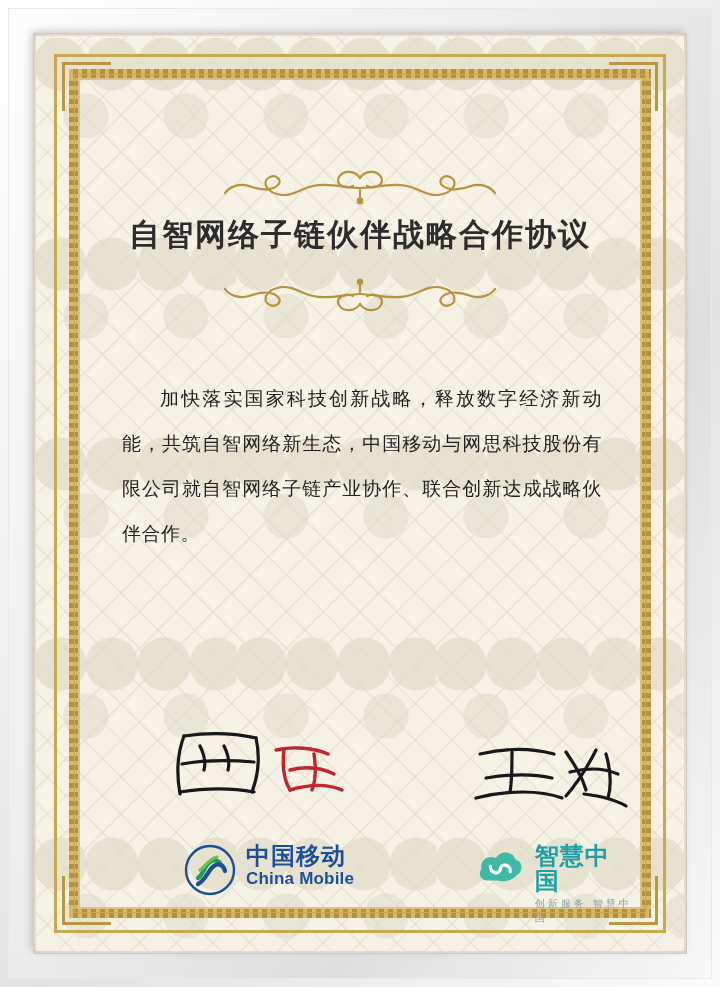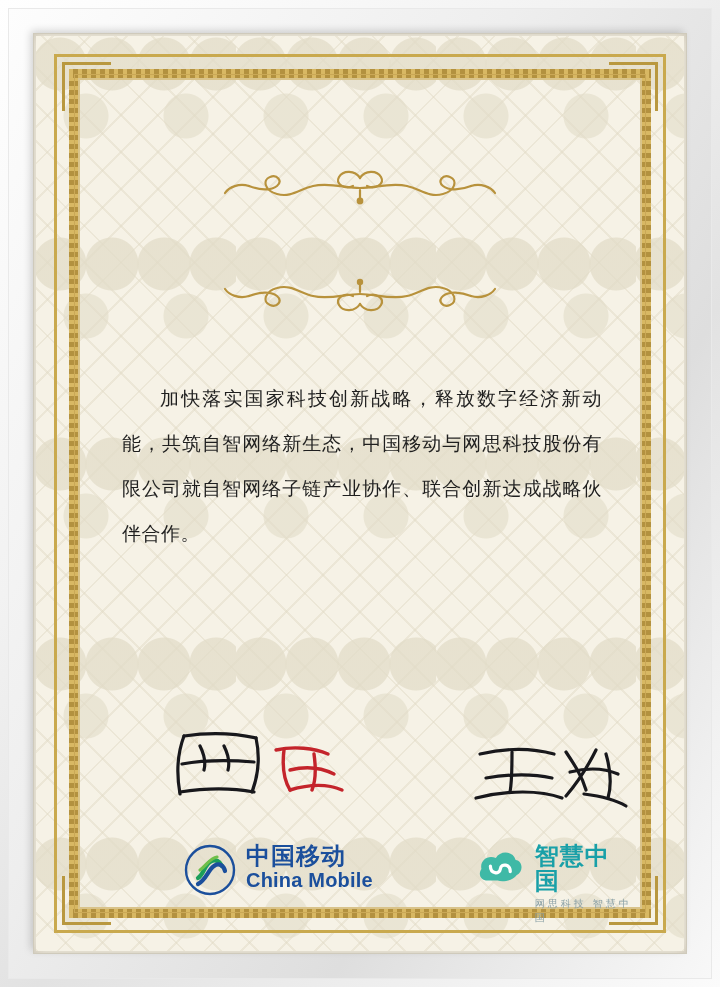--- a/index.html
+++ b/index.html
@@ -186,21 +186,21 @@
 
   .logo-text-main {
     font-family: "DejaVu Sans", "Liberation Sans", sans-serif;
     font-size: 24px;
     font-weight: 700;
     line-height: 1.05;
     letter-spacing: 1px;
   }
   .logo-text-sub {
     font-family: "Liberation Sans", sans-serif;
-    font-size: 20px;
+    font-size: 17px;
     font-weight: 700;
     line-height: 1.15;
     letter-spacing: 0.2px;
   }
   .cm-blue { color: #1b4f9c; }
   .vt-teal { color: #19a0a8; }
   .vt-sub {
     font-family: "DejaVu Sans", "Liberation Sans", sans-serif;
     font-size: 10px;
     color: #8aa0a6;
@@ -234,20 +234,21 @@
           <path d="M145 10 C 140 2, 128 2, 124 9 C 120 16, 130 22, 138 18"></path>
           <path d="M145 20 C 160 20, 176 14, 192 18 C 205 21, 214 30, 228 26 C 240 23, 243 12, 235 9 C 228 6, 222 13, 228 18 C 234 23, 246 22, 256 18"></path>
           <path d="M145 20 C 130 20, 114 14, 98 18 C 85 21, 76 30, 62 26 C 50 23, 47 12, 55 9 C 62 6, 68 13, 62 18 C 56 23, 44 22, 34 18"></path>
           <path d="M256 18 C 266 15, 276 19, 280 25"></path>
           <path d="M34 18 C 24 15, 14 19, 10 25"></path>
           <path d="M145 22 L145 30"></path>
         </g>
         <circle cx="145" cy="33" r="3.4" fill="#b8923c"></circle>
       </svg>
 
+      <div class="cert-title">自智网络子链伙伴战略合作协议</div>
 
       <svg class="flourish-bottom" viewBox="0 0 290 46">
         <g fill="none" stroke="#b8923c" stroke-width="2.2" stroke-linecap="round">
           <path d="M145 26 C 150 34, 162 34, 166 27 C 170 20, 160 14, 152 18"></path>
           <path d="M145 26 C 140 34, 128 34, 124 27 C 120 20, 130 14, 138 18"></path>
           <path d="M145 16 C 160 16, 176 22, 192 18 C 205 15, 214 6, 228 10 C 240 13, 243 24, 235 27 C 228 30, 222 23, 228 18 C 234 13, 246 14, 256 18"></path>
           <path d="M145 16 C 130 16, 114 22, 98 18 C 85 15, 76 6, 62 10 C 50 13, 47 24, 55 27 C 62 30, 68 23, 62 18 C 56 13, 44 14, 34 18"></path>
           <path d="M256 18 C 266 21, 276 17, 280 11"></path>
           <path d="M34 18 C 24 21, 14 17, 10 11"></path>
           <path d="M145 14 L145 7"></path>
@@ -310,21 +311,21 @@
           </div>
         </div>
 
         <div class="logo logo-vanstech">
           <svg width="54" height="48" viewBox="0 0 54 48">
             <path d="M13 38 C 5 38, 2 31, 6 25 C 4 16, 13 9, 22 13 C 27 4, 41 5, 44 15 C 52 16, 53 28, 45 32 C 41 38, 30 40, 24 38 Z" fill="#3fb9a6"></path>
             <path d="M16 22 C 16 30, 26 32, 27 25 C 28 18, 38 20, 38 28" fill="none" stroke="#ffffff" stroke-width="3.6" stroke-linecap="round"></path>
           </svg>
           <div style="margin-left:10px;">
             <div class="logo-text-main vt-teal">智慧中国</div>
-            <div class="vt-sub">网思科技  智慧中国</div>
+            <div class="vt-sub">创新服务  智慧中国</div>
           </div>
         </div>
 
       </div>
 
     </div>
   </div>
 </div>
 
 </body></html>

